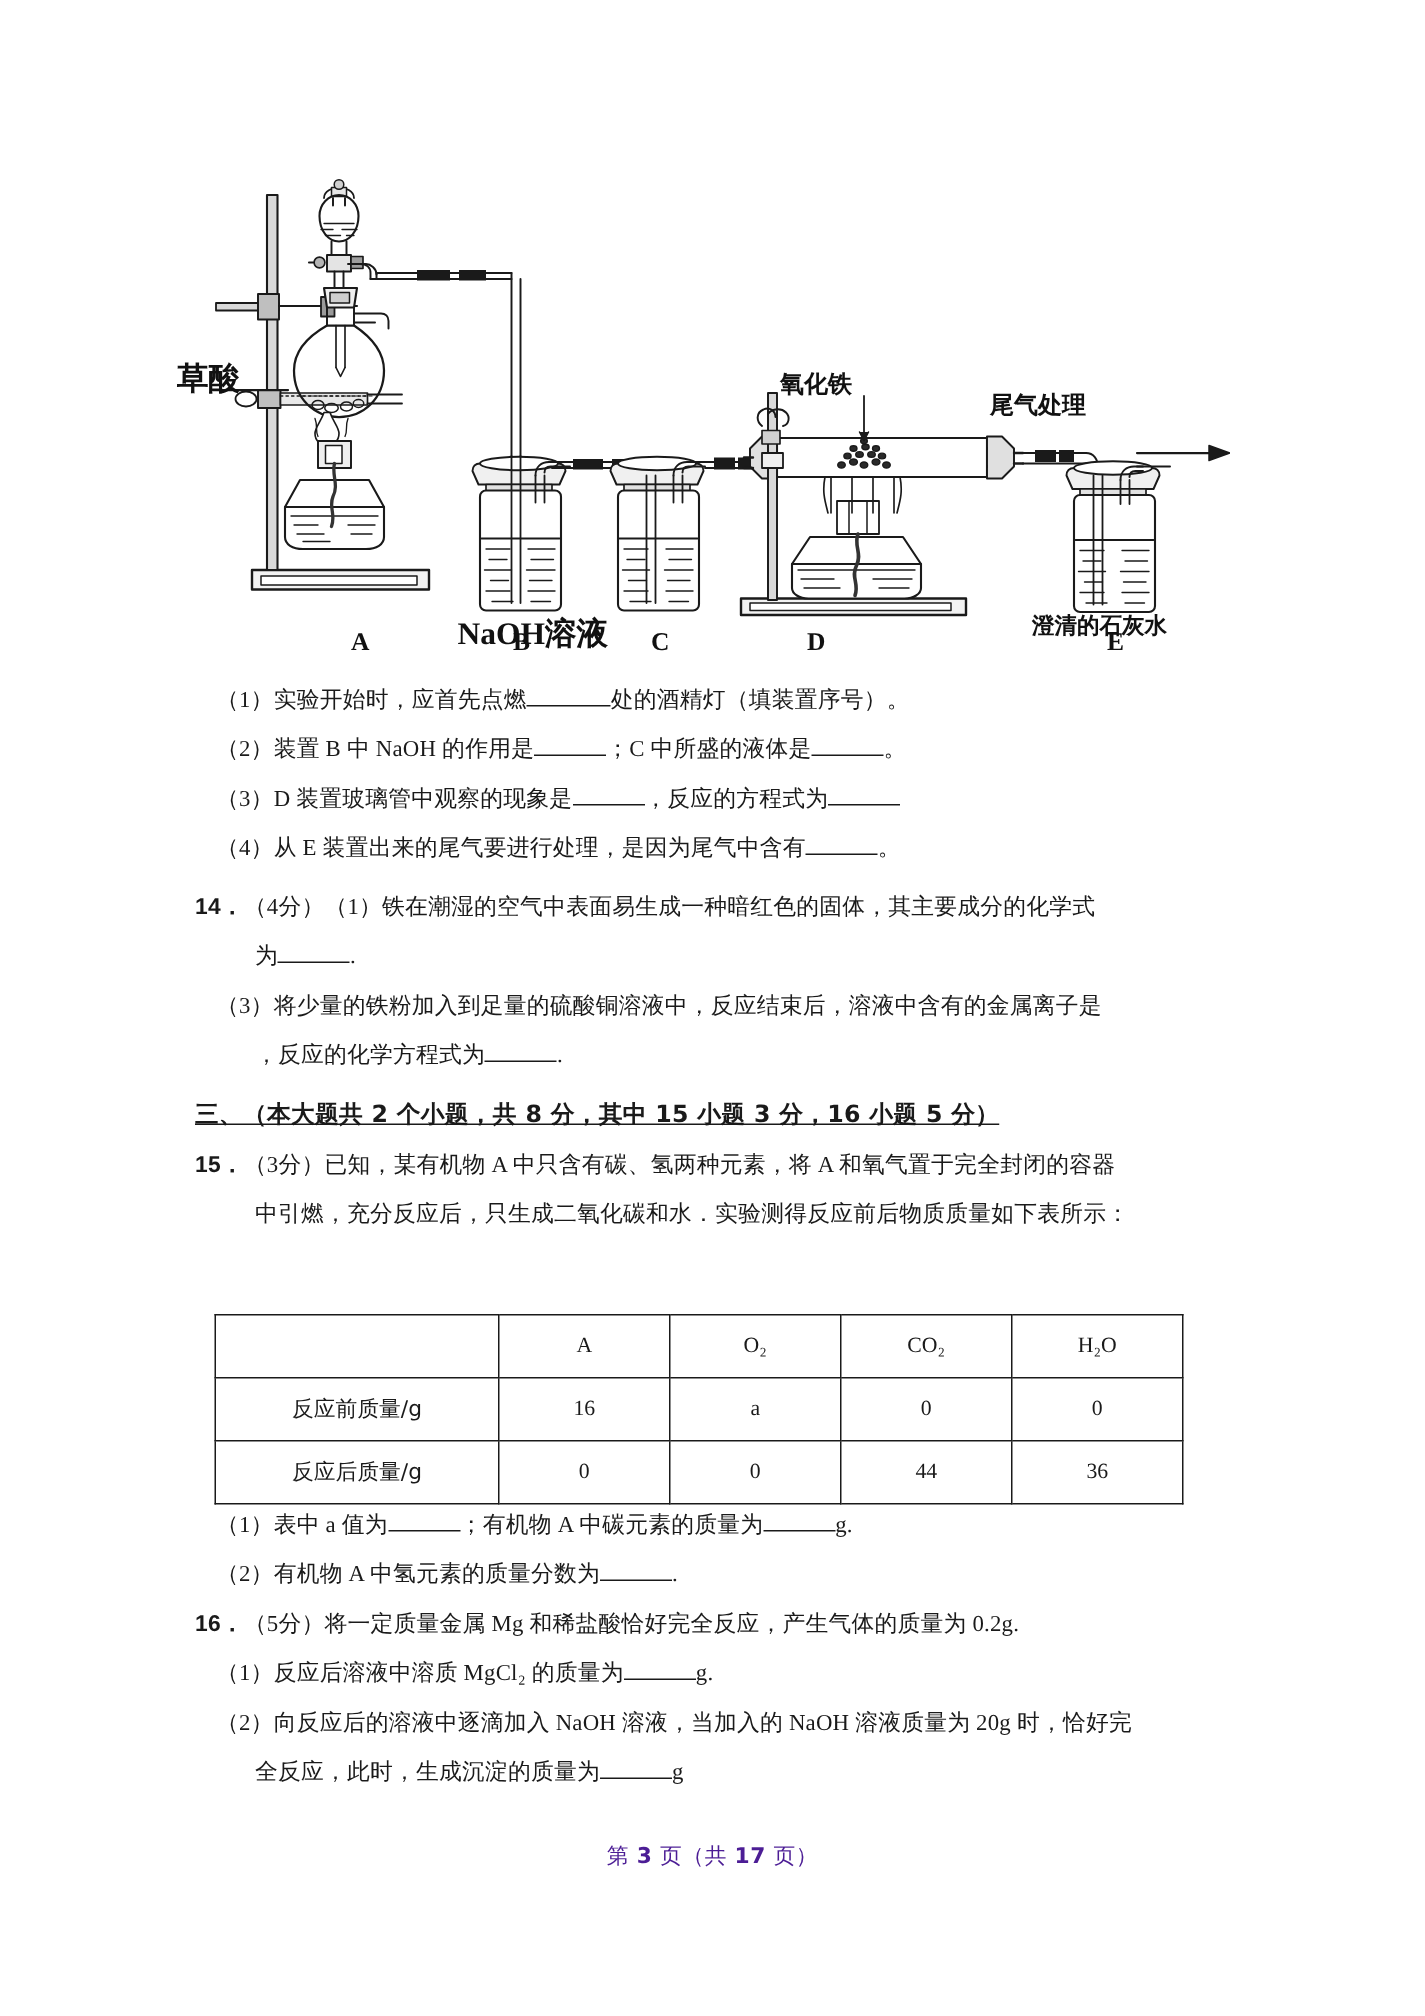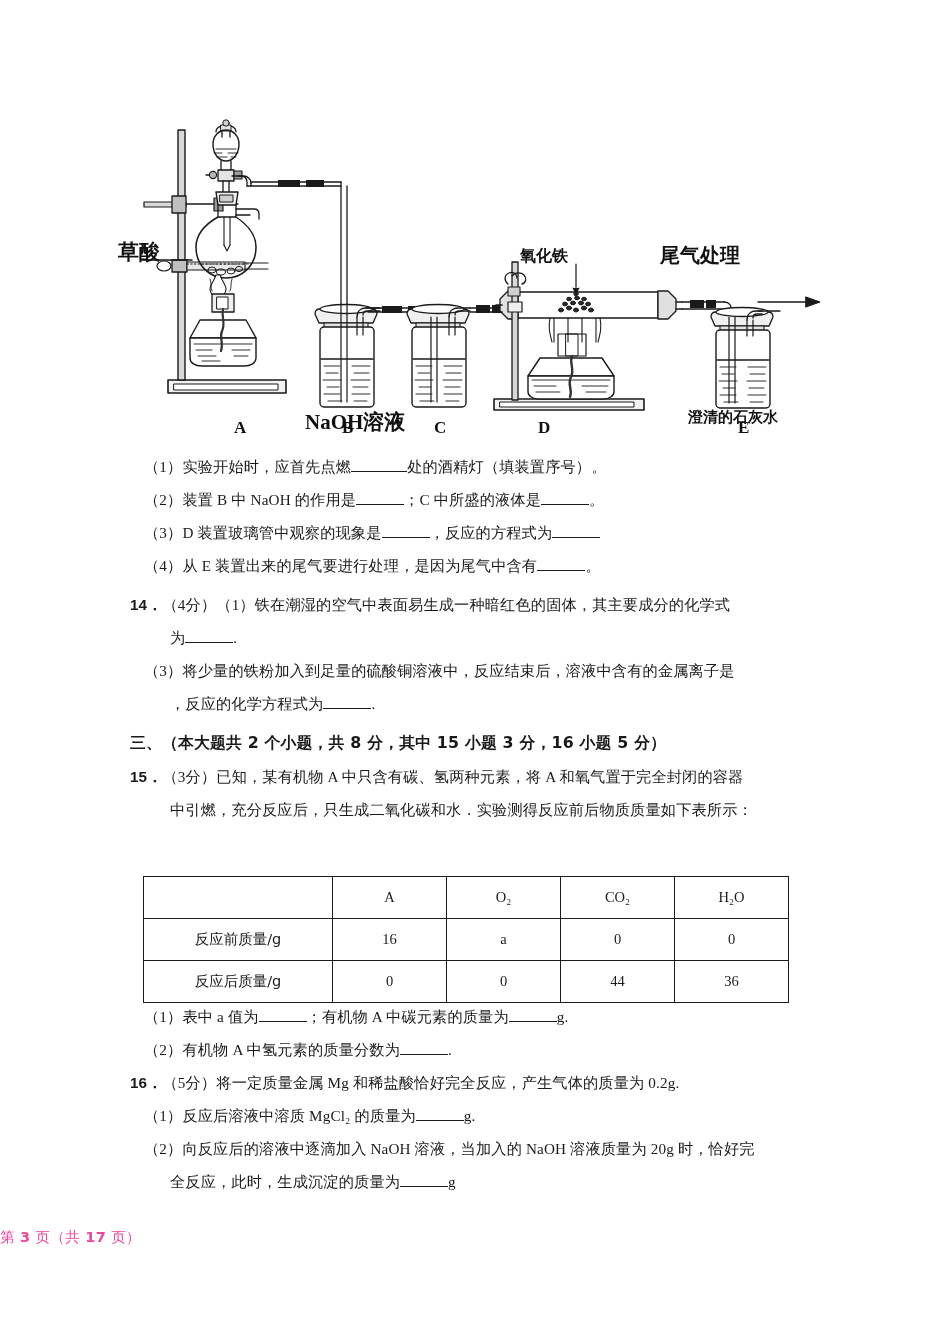--- a/index.html
+++ b/index.html
@@ -109,23 +109,23 @@
   }
   .datatable .rowhdr { width: 184px; margin-top: 13px; }
   .datatable .colcell { width: 109px; }
 
   
   .footer {
     position: absolute;
     left: 0;
     top: 1228px;
     width: 950px;
-    text-align: left;
+    text-align: center;
     font-size: 14.5px;
-    color: #ec4899;
+    color: #4c1d95;
     letter-spacing: 0.4px;
   }
   .footer b { font-weight: 700; }
 
   .zhtext { font-family: "DejaVu Sans", "Liberation Sans", sans-serif; }
 </style>
 </head>
 <body>
 
 <div class="page">
@@ -394,21 +394,21 @@
     </div>
 
     <div class="fig-label zhtext" style="left:185px; top:296px; font-size:21px; font-family:'Liberation Serif',serif;">
       <span>NaOH溶液</span>
     </div>
 
     <div class="fig-label zhtext" style="left:568px; top:296px; font-size:15px;">
       <span>澄清的石灰水</span>
     </div>
 
-    <div class="fig-label zhtext" style="left:540px; top:130px; font-size:20px;">
+    <div class="fig-label zhtext" style="left:540px; top:148px; font-size:16px;">
       <span>尾气处理</span>
     </div>
   </div>
 
   <div class="caption-row">
     <span class="caption-letter" style="left:114px;">A</span>
     <span class="caption-letter" style="left:222px;">B</span>
     <span class="caption-letter" style="left:314px;">C</span>
     <span class="caption-letter" style="left:418px;">D</span>
     <span class="caption-letter" style="left:618px;">E</span>
@@ -442,21 +442,21 @@
     </div>
 
 
     <div class="q-line">
       <span>（3）</span><span>将少量的铁粉加入到足量的硫酸铜溶液中，反应结束后，溶液中含有的金属离子是</span>
     </div>
     <div class="q-line indent">
       <span>，反应的化学方程式为</span><span class="blank b-m"></span><span>.</span>
     </div>
 
-    <div class="sec-head zhtext" style="margin-left:-14px;">三、（本大题共 2 个小题，共 8 分，其中 15 小题 3 分，16 小题 5 分）</div>
+    <div class="sec-head zhtext" style="margin-left:-14px;text-decoration:underline;">三、（本大题共 2 个小题，共 8 分，其中 15 小题 3 分，16 小题 5 分）</div>
 
     <div class="q-line" style="margin-left:-14px;">
       <span class="num">15．</span><span>（3分）</span><span>已知，某有机物 A 中只含有碳、氢两种元素，将 A 和氧气置于完全封闭的容器</span>
     </div>
     <div class="q-line indent">中引燃，充分反应后，只生成二氧化碳和水．实验测得反应前后物质质量如下表所示：</div>
   </div>
 
   <table class="datatable">
     <tbody>
       <tr>

